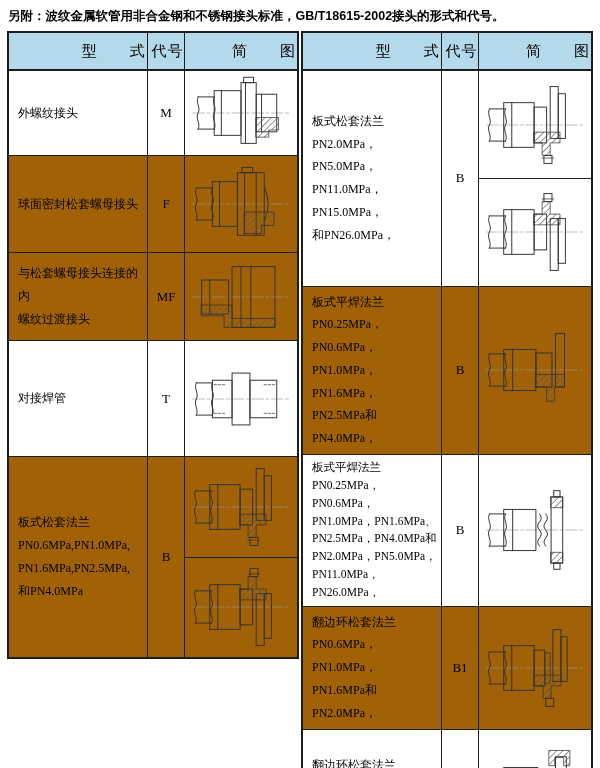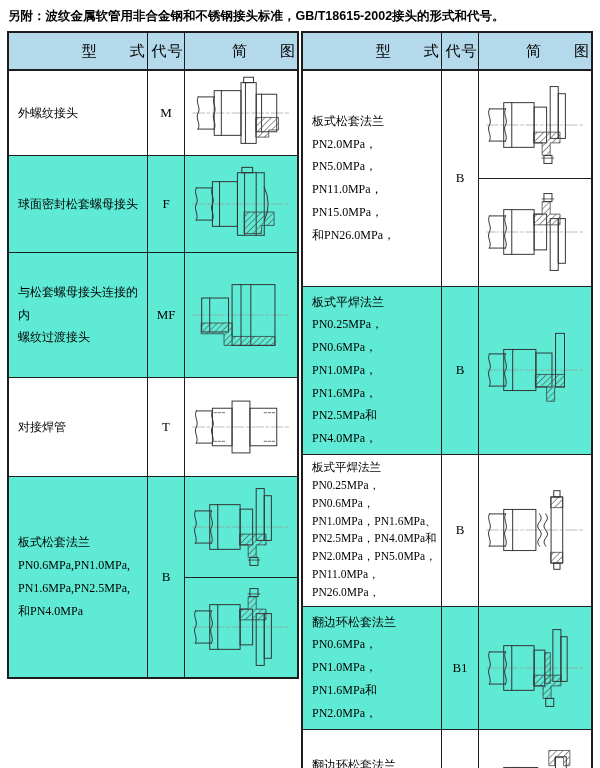--- a/index.html
+++ b/index.html
@@ -14,21 +14,21 @@
     padding:9px 4px 7px 8px;white-space:nowrap;
   }
   .tables{display:flex;gap:2px;margin:0 7px;align-items:flex-start;}
   table{border-collapse:collapse;table-layout:fixed;flex:1;border:2px solid #1d1d1d;background:#fff;}
   th{
     background:#b3d9ea;font-size:15px;font-weight:normal;
     height:34px;border:1px solid #1d1d1d;border-bottom:2px solid #1d1d1d;
     text-align:right;letter-spacing:1px;
   }
   td{border:1px solid #1d1d1d;font-size:12px;vertical-align:middle;background:#fff;}
-  tr.hl td{background:#5eead4;}
+  tr.hl td{background:#a16207;}
   td.name{padding:4px 4px 4px 9px;white-space:pre-line;line-height:1.9;}
   td.name.tight{line-height:1.55;font-size:11.5px;}
   td.code{text-align:center;font-size:13px;}
   td.diagcell{padding:0;}
   .diag{display:flex;align-items:center;justify-content:center;height:100%;}
   .dwrap{display:flex;flex-direction:column;}
   .dhalf{flex:1;display:flex;align-items:center;justify-content:center;}
   .dhalf + .dhalf{border-top:1px solid #1d1d1d;}
 </style>
 </head>
@@ -99,39 +99,39 @@
                 <rect x="52" y="12" width="30" height="70"></rect>
                 <line x1="60" y1="12" x2="60" y2="82"></line>
                 <line x1="73" y1="12" x2="73" y2="82"></line>
                 <rect x="57" y="6" width="12" height="6"></rect>
                 <path d="M82 28 q9 19 0 38"></path>
                 <path d="M60 56 h33 v15 h-14 v9 h-19 z" fill="url(#hatch)" stroke-width="0.8"></path>
               </svg>
             </div>
           </td>
       </tr>
-      <tr class="hl" style="height:125px">
+      <tr class="hl" style="height:88px">
         <td class="name">与松套螺母接头连接的内
 螺纹过渡接头</td>
         <td class="code">MF</td>
         <td class="diagcell">
             <div class="diag">
               <svg viewBox="0 0 112 94" width="104" height="84" fill="none" stroke="#333" stroke-width="1.1" stroke-linecap="square">
                 <line x1="2" y1="47" x2="110" y2="47" stroke="#999" stroke-width="0.7" stroke-dasharray="13 3 3 3"></line>
                 <rect x="12" y="28" width="30" height="38"></rect>
                 <line x1="21" y1="28" x2="21" y2="66"></line>
                 <rect x="46" y="13" width="48" height="68"></rect>
                 <line x1="56" y1="13" x2="56" y2="81"></line>
                 <line x1="67" y1="13" x2="67" y2="81"></line>
                 <path d="M12 56 h34 v15 h48 v10 h-57 v-13 h-25 z" fill="url(#hatch)" stroke-width="0.8"></path>
               </svg>
             </div>
           </td>
       </tr>
-      <tr style="height:99px">
+      <tr style="height:116px">
         <td class="name">对接焊管</td>
         <td class="code">T</td>
         <td class="diagcell">
             <div class="diag">
               <svg viewBox="0 0 112 94" width="104" height="84" fill="none" stroke="#333" stroke-width="1.1" stroke-linecap="square">
                 <line x1="2" y1="47" x2="110" y2="47" stroke="#999" stroke-width="0.7" stroke-dasharray="13 3 3 3"></line>
                 <path d="M6 29 c-3.5 6 3.5 12 0 18 c-3.5 6 3.5 12 0 18"></path>
                 <line x1="6" y1="29" x2="24" y2="29"></line>
                 <line x1="6" y1="65" x2="24" y2="65"></line>
                 <path d="M24 29 c-3.5 6 3.5 12 0 18 c-3.5 6 3.5 12 0 18"></path>

